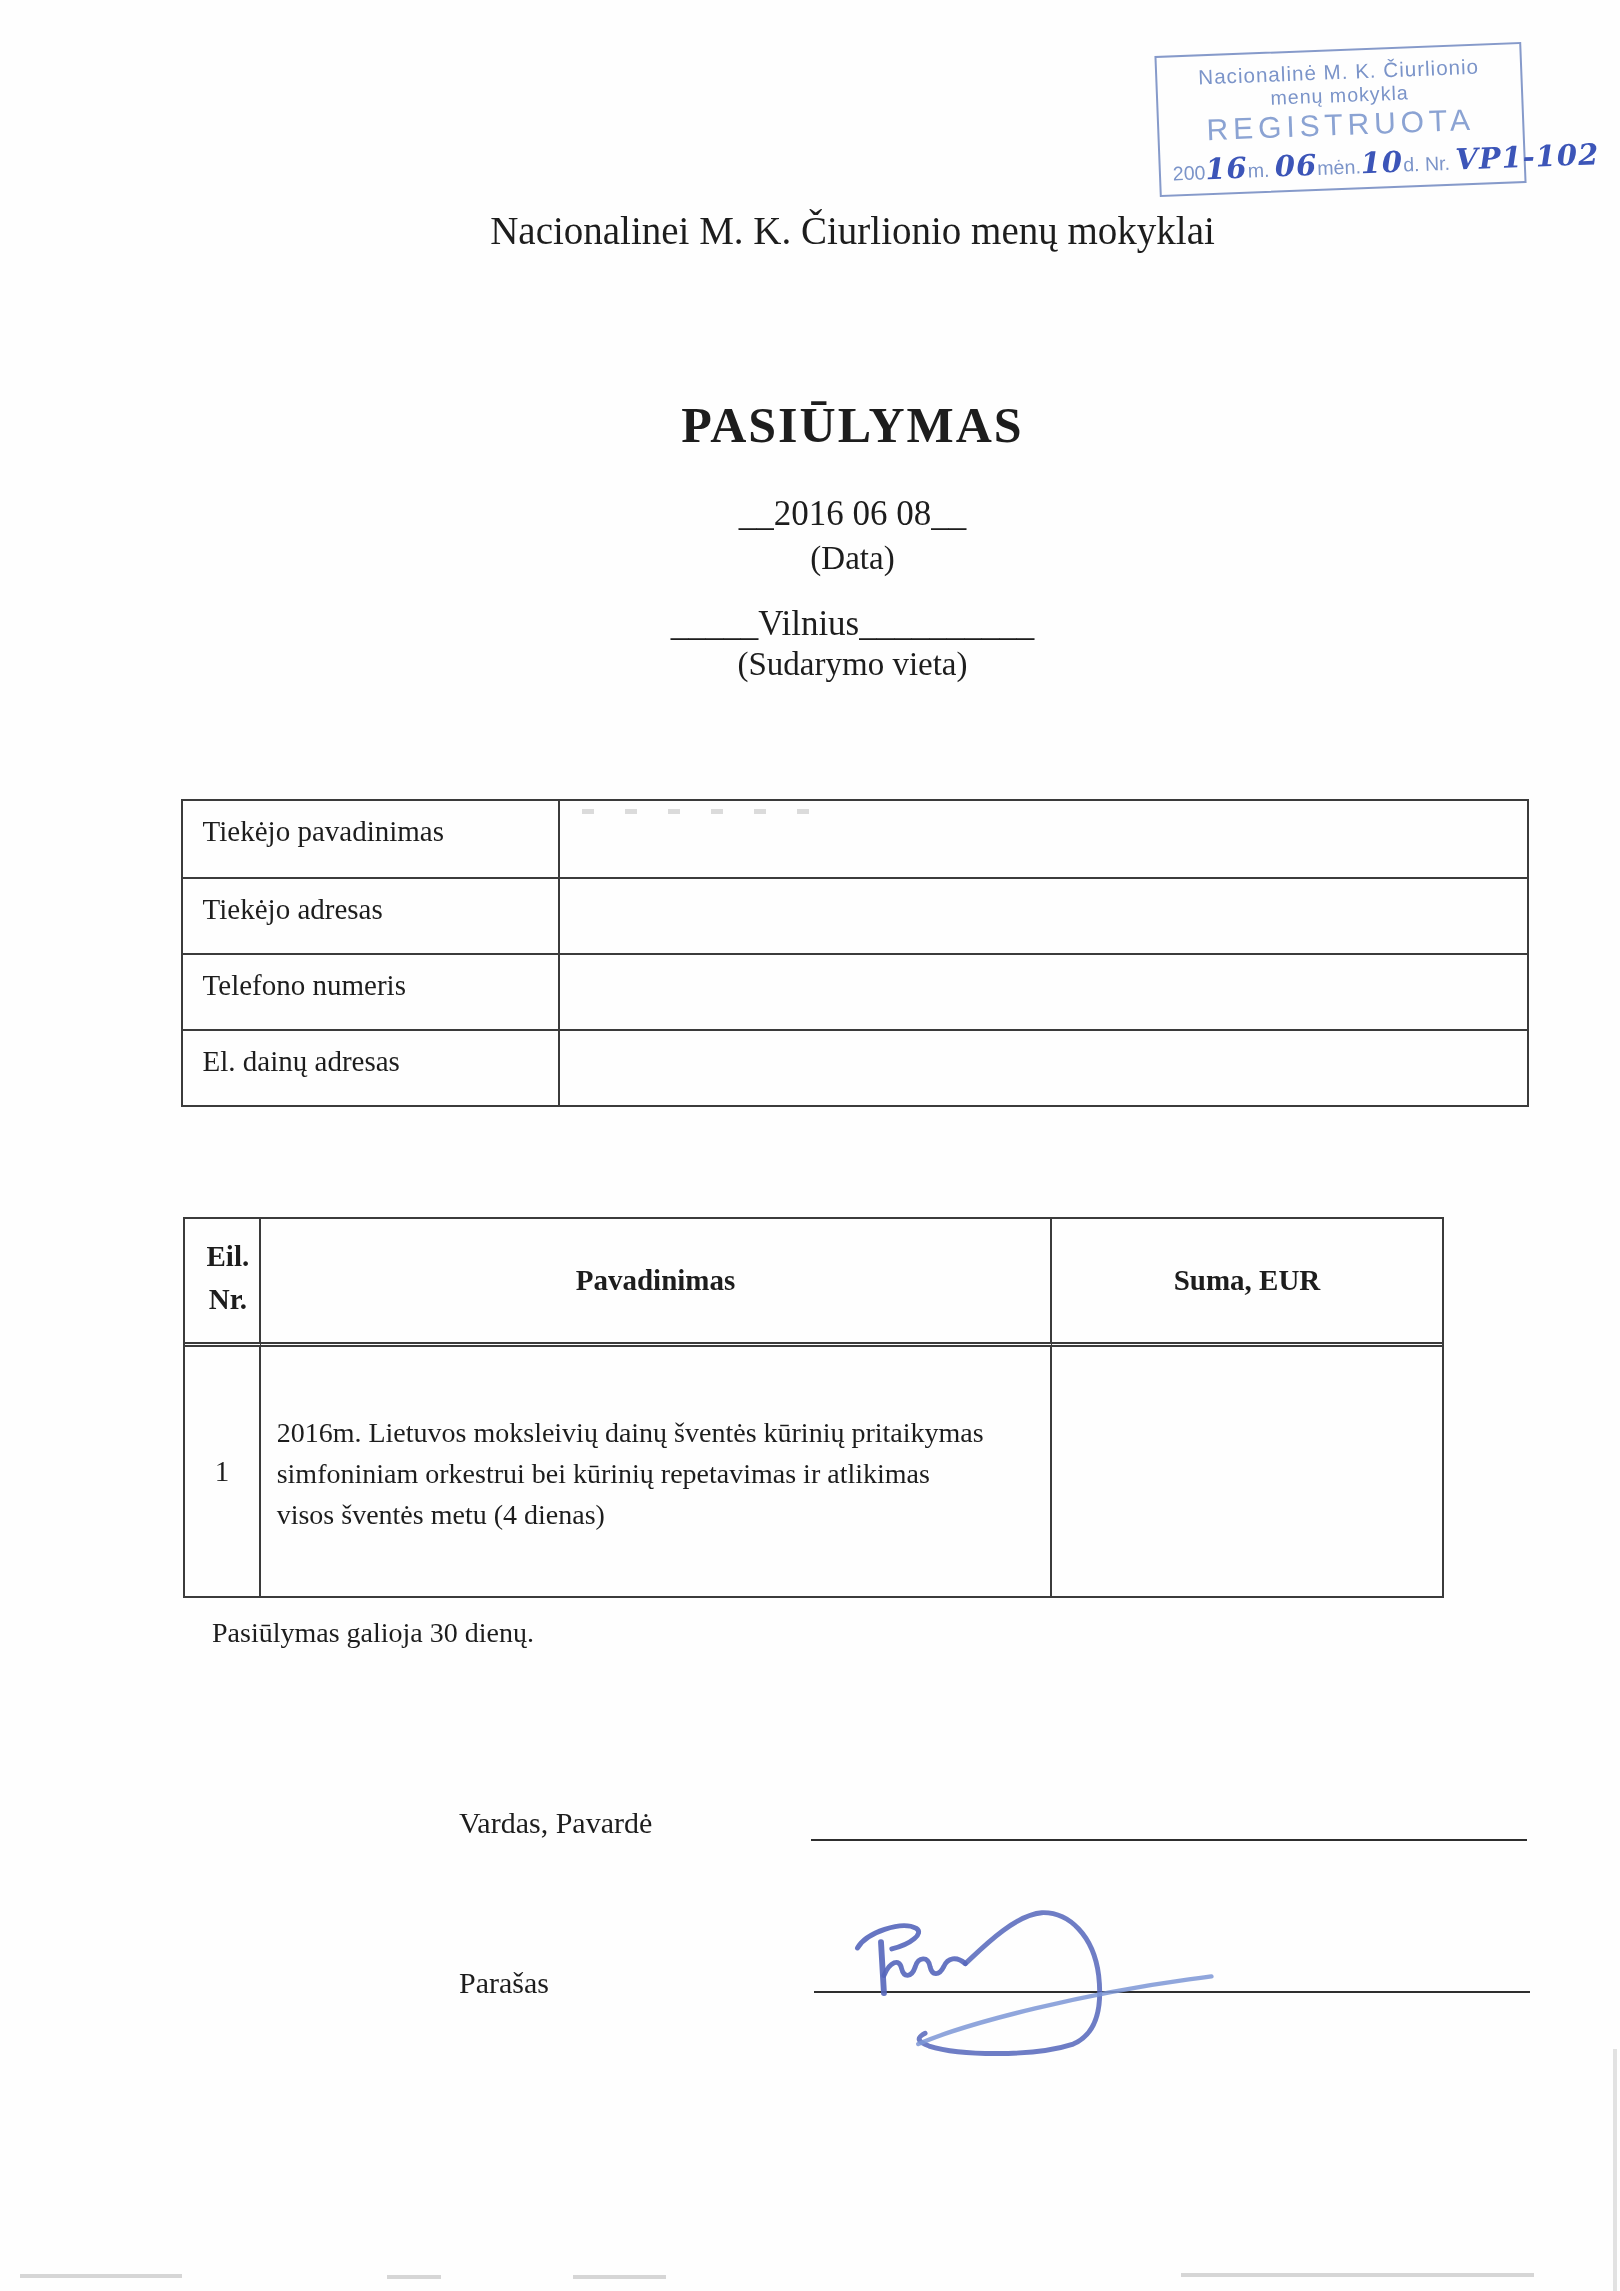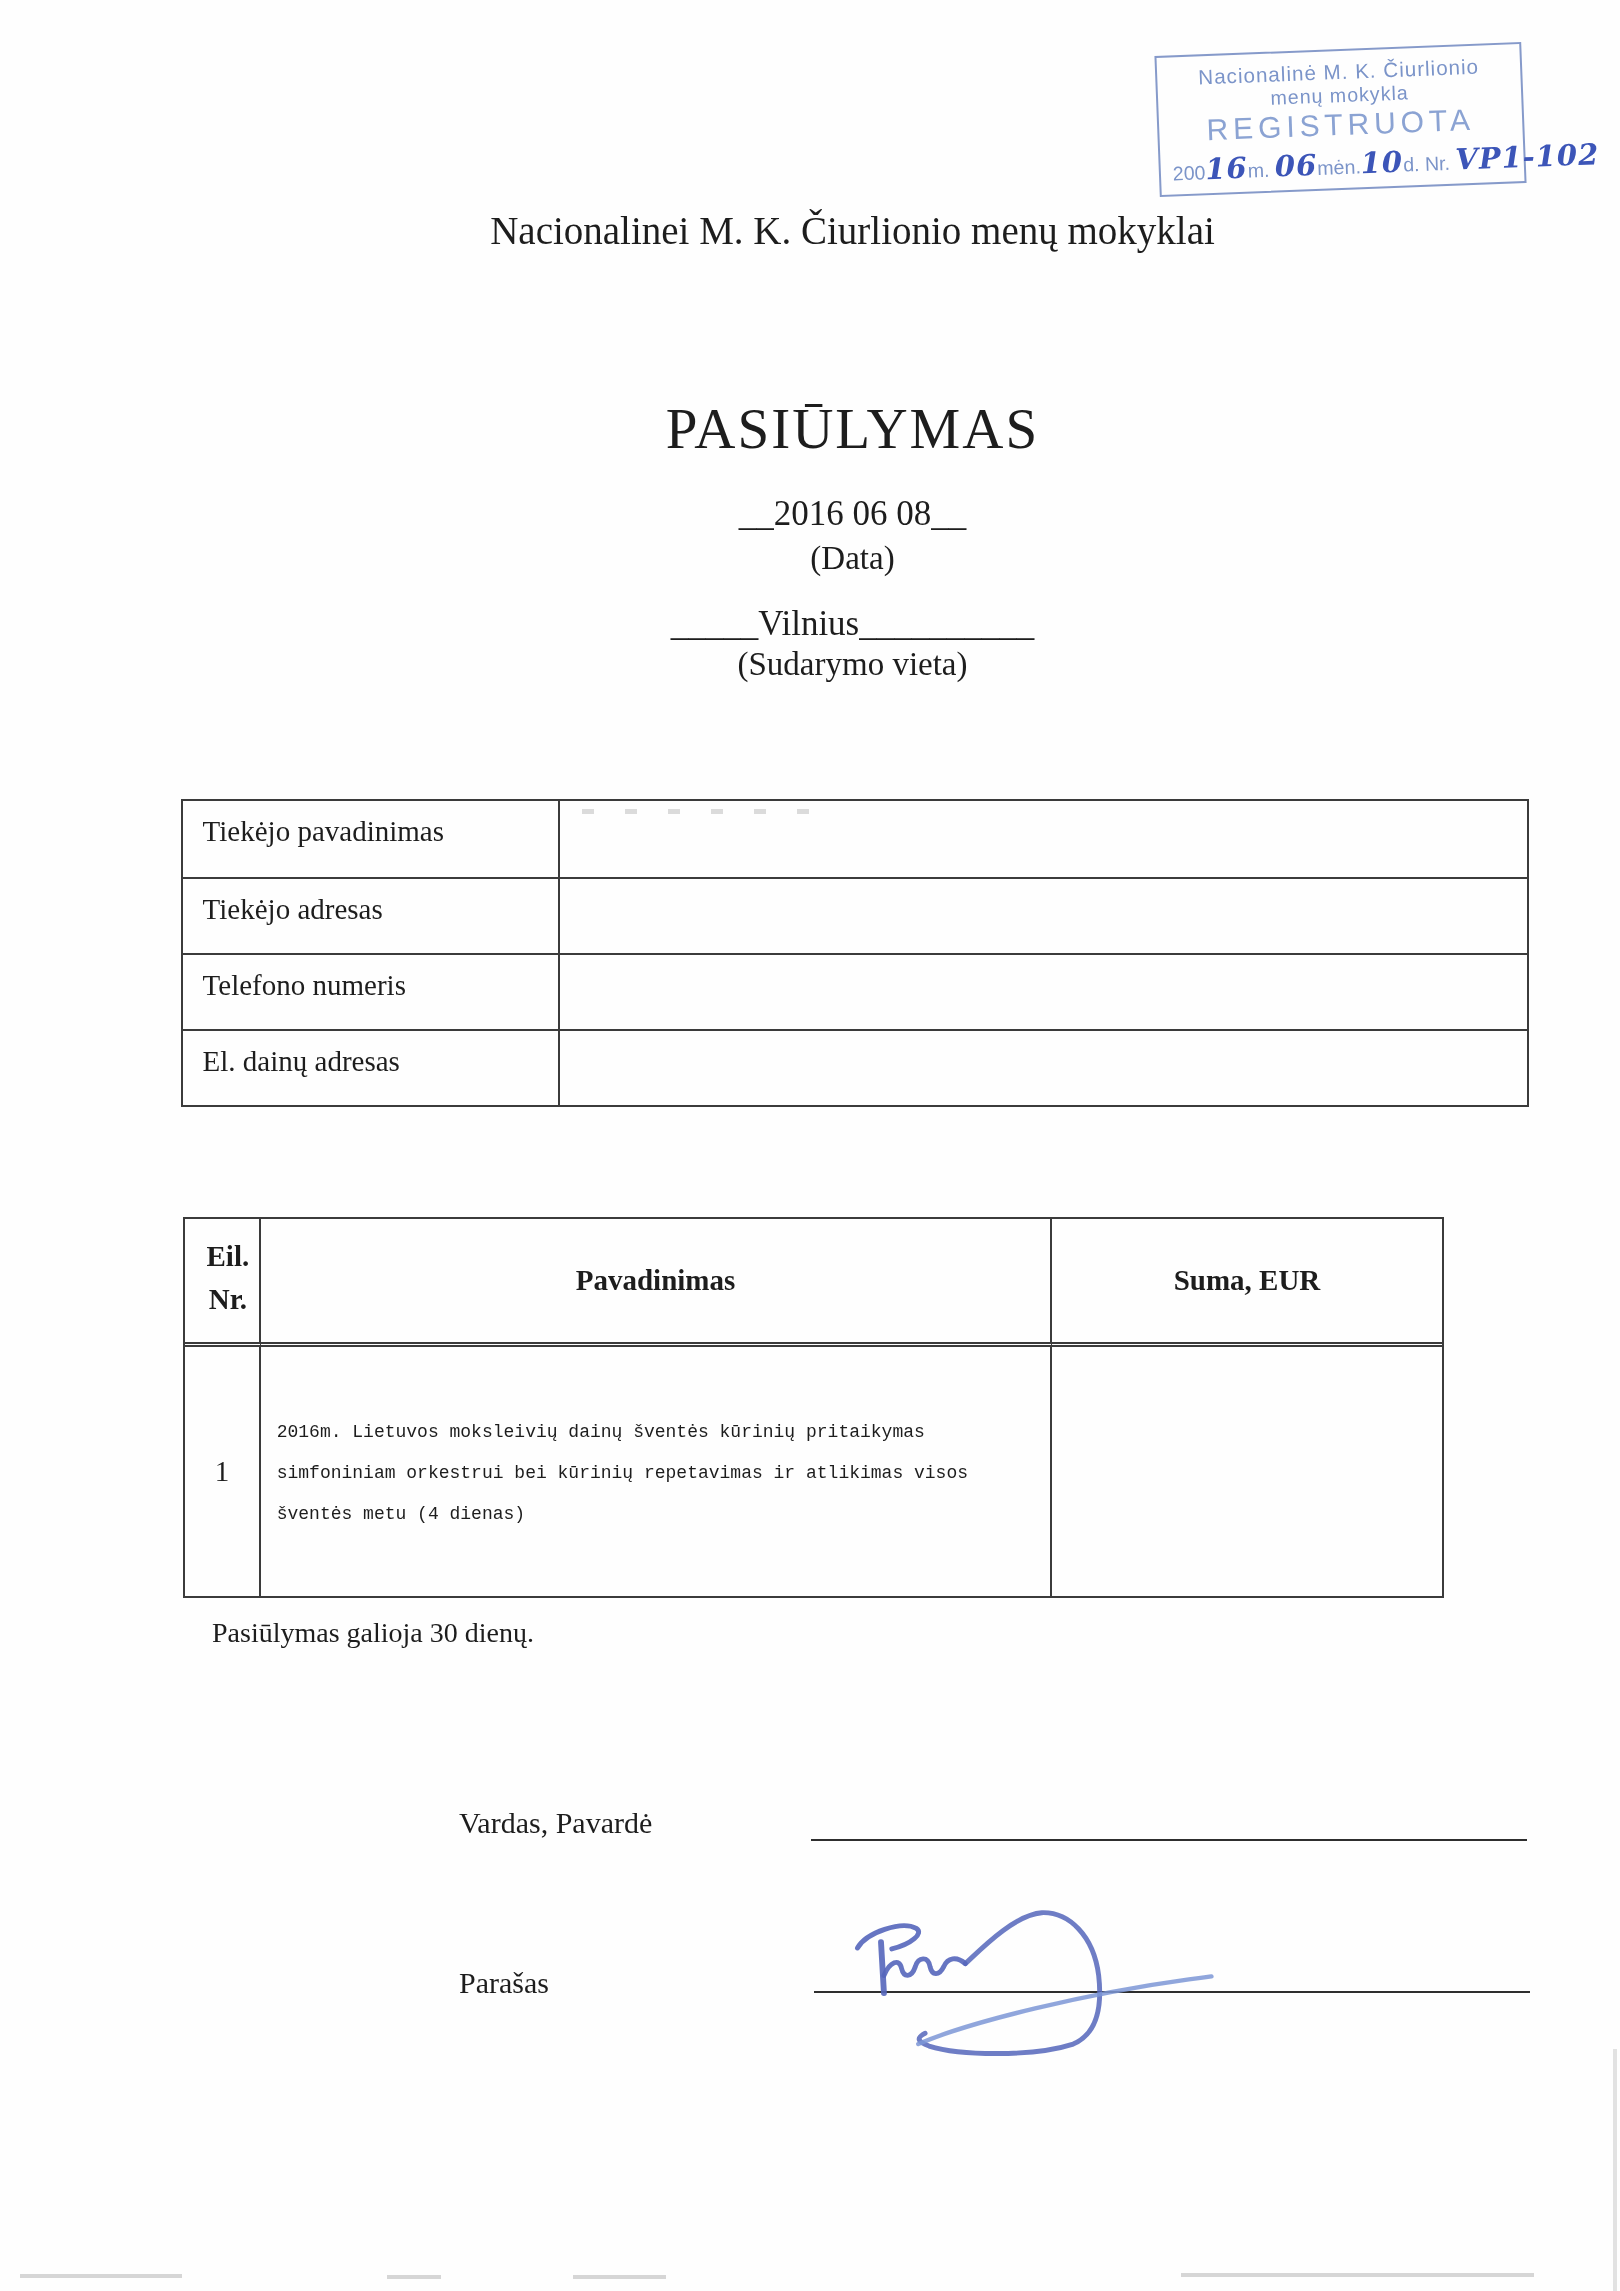--- a/index.html
+++ b/index.html
@@ -27,21 +27,21 @@
     position:absolute; left:11.8px; bottom:3.9px; white-space:nowrap;
     font-size:19.6px; text-align:left; line-height:33px;
   }
   .hand {
     font-family:"DejaVu Serif", serif; font-style:italic; font-weight:bold;
     color:#3c55b8; font-size:29px; letter-spacing:1px;
   }
 
   
   .addressee { top:208px; font-size:39px; }
-  .doc-title { top:396px; font-size:57px; font-weight:normal; letter-spacing:2px; }
+  .doc-title { top:396px; font-size:50px; font-weight:bold; letter-spacing:2px; }
   .date-value { top:494px; font-size:35px; }
   .date-caption { top:540px; font-size:33px; }
   .place-value { top:604px; font-size:35px; }
   .place-caption { top:646px; font-size:33px; }
 
   
   .t1 {
     left:181px; top:799px; width:1348px;
     border:2.9px solid #3b3b3b; display:grid;
     grid-template-columns:377px 1fr; grid-auto-rows:76px;
@@ -64,21 +64,21 @@
     border:2.9px solid #3b3b3b; display:grid;
     grid-template-columns:76px 791px 1fr;
   }
   .t2 .hc { border-bottom:5.9px double #3b3b3b; height:128px; font-weight:bold; font-size:29px; }
   .t2 .c1 { border-right:2px solid #3b3b3b; }
   .t2 .c2 { border-right:2px solid #3b3b3b; }
   .t2 .hc.c1 { padding:15.7px 0 0 11.8px; line-height:43px;text-align:center; }
   .t2 .hc.c2, .t2 .hc.c3 { display:flex; align-items:center; justify-content:center; }
   .t2 .dc { height:249px; }
   .t2 .dc.c1 { display:flex; align-items:center; justify-content:center; font-size:29px; }
-  .t2 .dc.c2 { padding:65px 63px 0 15.7px; font-size:18px; line-height:41px;font-family:Liberation Mono, monospace; }
+  .t2 .dc.c2 { padding:65px 63px 0 15.7px; font-size:28px; line-height:41px; }
   .t2 .dc.c3 { display:flex; align-items:center; justify-content:center; font-size:29px; }
 
   .validity { left:212px; top:1617px; font-size:28px; }
 
   
   .name-label { left:459px; top:1806px; font-size:30px; }
   .name-line  { left:811px; top:1839px; width:716px; border-top:2.9px solid #2e2e2e; }
   .sig-label  { left:459px; top:1966px; font-size:30px; }
   .sig-line   { left:814px; top:1991px; width:716px; border-top:2.9px solid #2e2e2e; }
   .sig-svg    { left:831px; top:1895px; }

